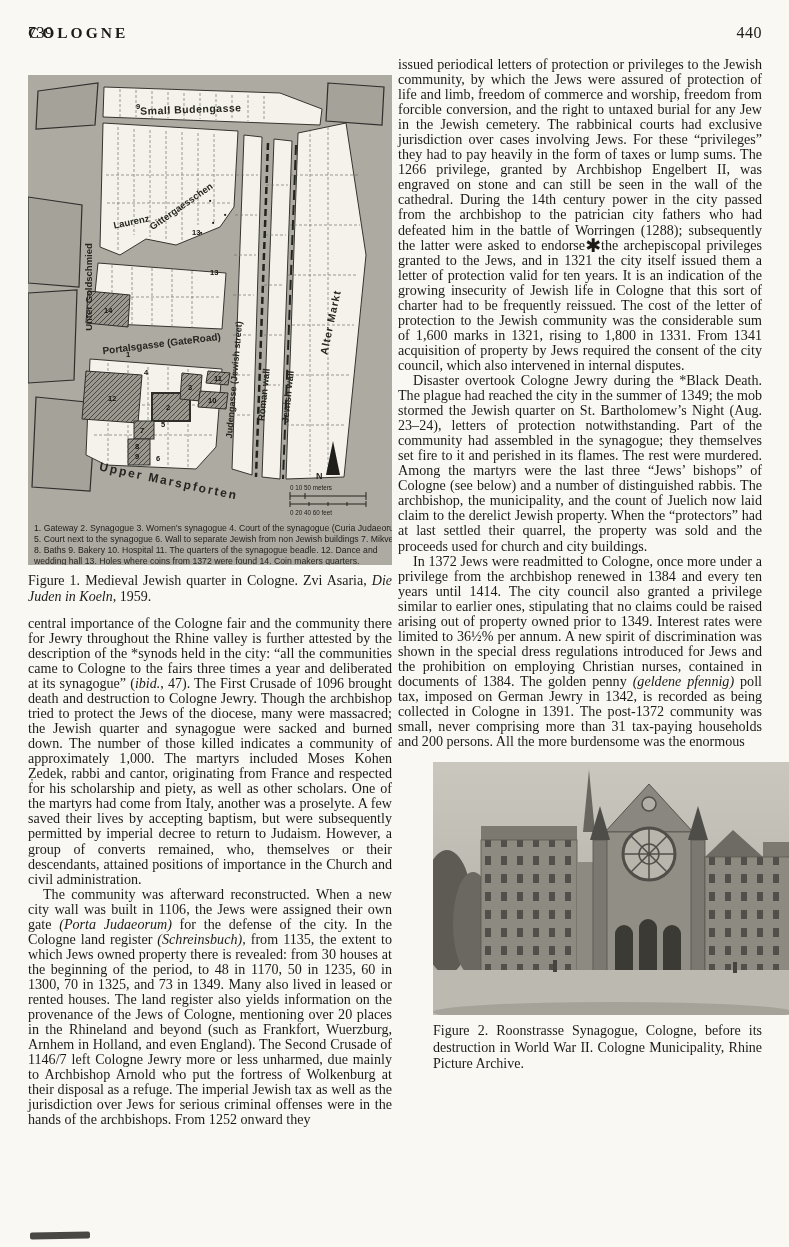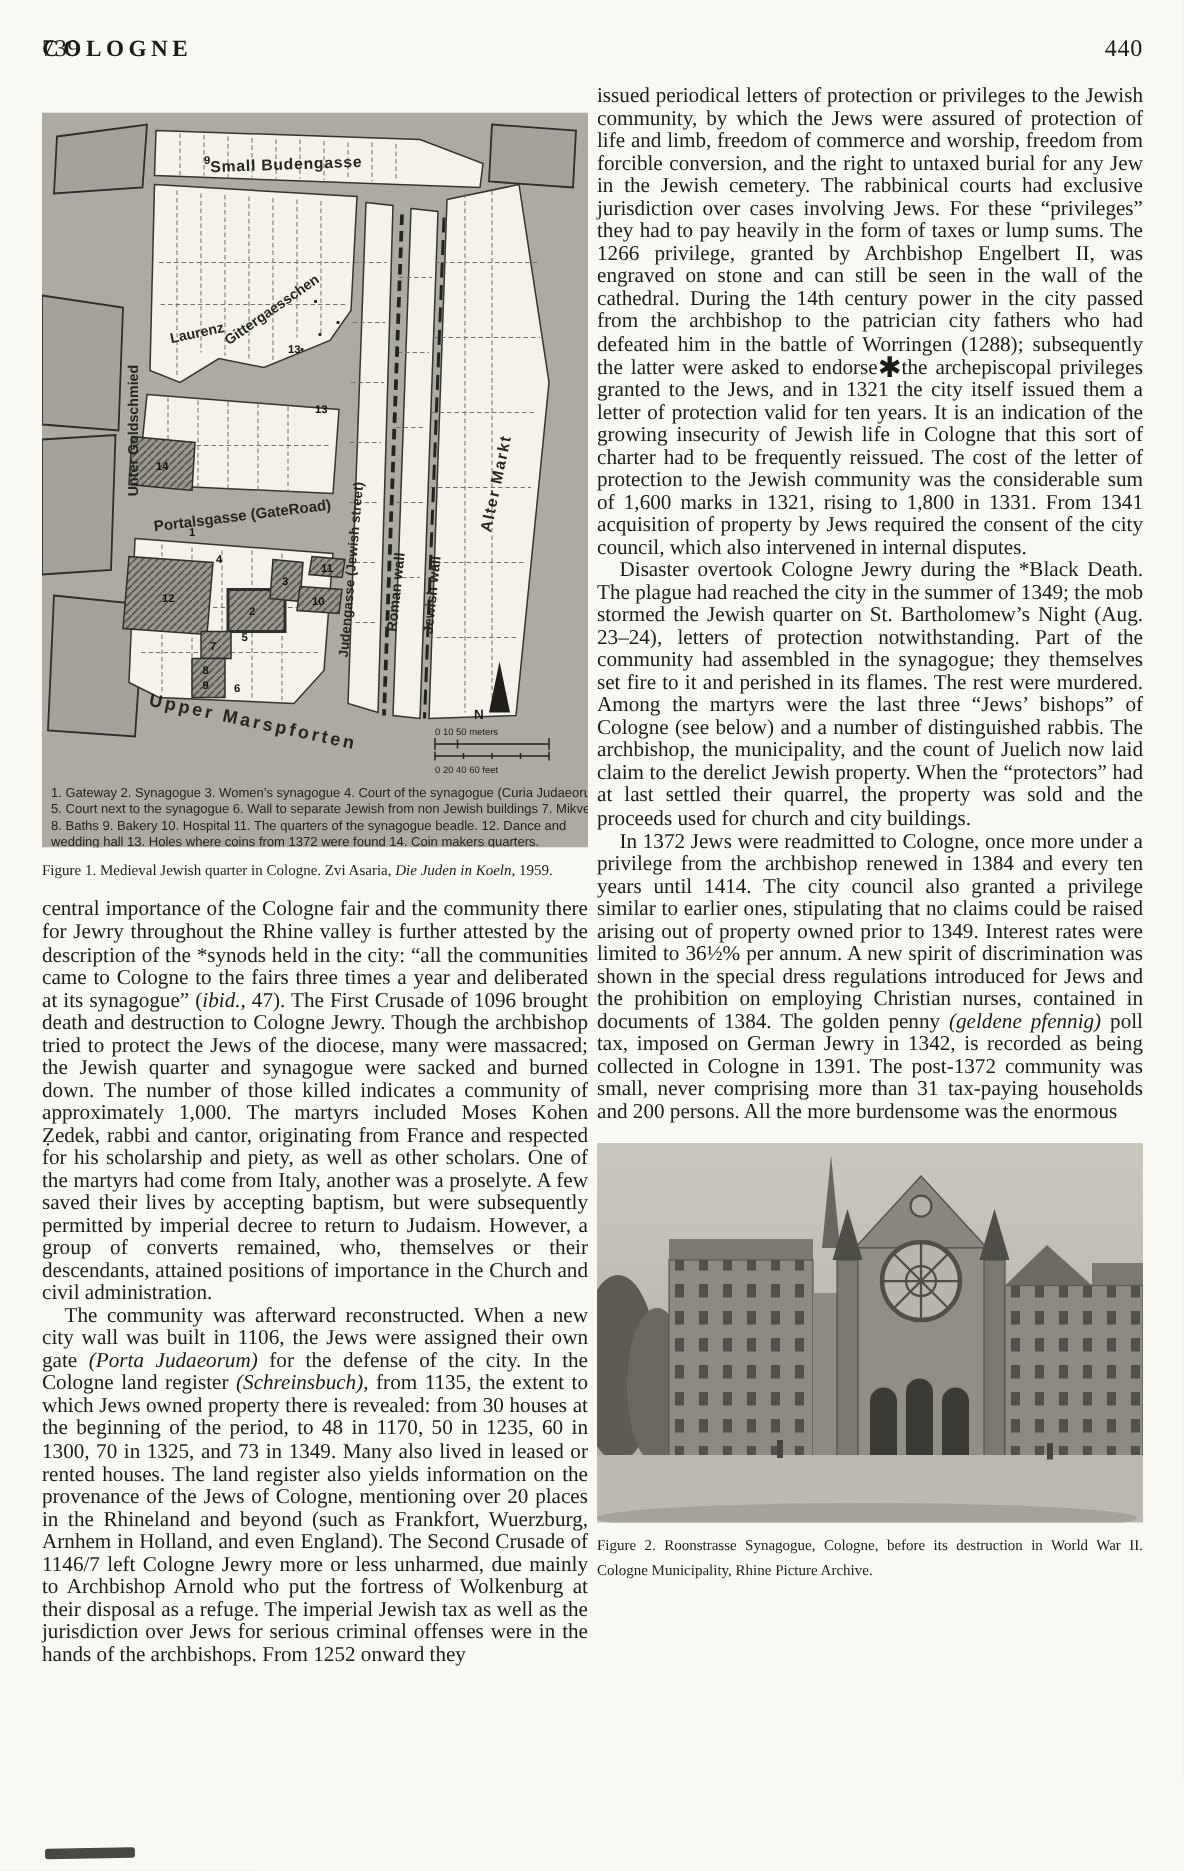--- a/index.html
+++ b/index.html
@@ -19,31 +19,31 @@
   .head-title {
     position:absolute; left:0; right:0; top:0; text-align:left;
     font-size:15.5px; font-weight:bold; letter-spacing:3px;
   }
   .col { position:absolute; width:364px; }
   .col-left { left:28px; top:75px; }
   .col-right { left:398px; top:57px; }
   figure { margin:0; padding:0; }
   .map-svg, .photo-svg { display:block; width:364px; }
   .figcap {
-    margin-top:8px; font-size:10px; line-height:16.4px; text-align:justify;
+    margin-top:8px; font-size:14px; line-height:16.4px; text-align:justify;
   }
   .figcap em { font-style:italic; }
   .bodytext {
     font-size:14.1px; line-height:15.05px; text-align:justify;
   }
   .bodytext p { margin:0; }
   .bodytext p.indent { text-indent:15px; }
   .bodytext em { }
   .star { font-size:19px; line-height:1px; position:relative; top:2px; }
-  .photo-figure { margin-top:13px; }
+  .photo-figure { margin-top:13px;margin-left:35px; }
   .scan-artifact {
     position:absolute; left:30px; bottom:8px; width:60px; height:7px;
     background:#2a2926; border-radius:2px; opacity:0.85; transform:rotate(-1deg);
   }
   
   .map-label { font-family:"Liberation Sans","DejaVu Sans",sans-serif; fill:#262520; font-weight:bold; }
   .legend-line { font:8.7px "Liberation Sans","DejaVu Sans",sans-serif; fill:#23221c; }
   .scale-text { font:6.3px "Liberation Sans","DejaVu Sans",sans-serif; fill:#23221c; }
   .mk { font:bold 7.5px "Liberation Sans","DejaVu Sans",sans-serif; fill:#14130e; }
   .compass-n { font:bold 9px "Liberation Sans","DejaVu Sans",sans-serif; fill:#1f1e1b; }

